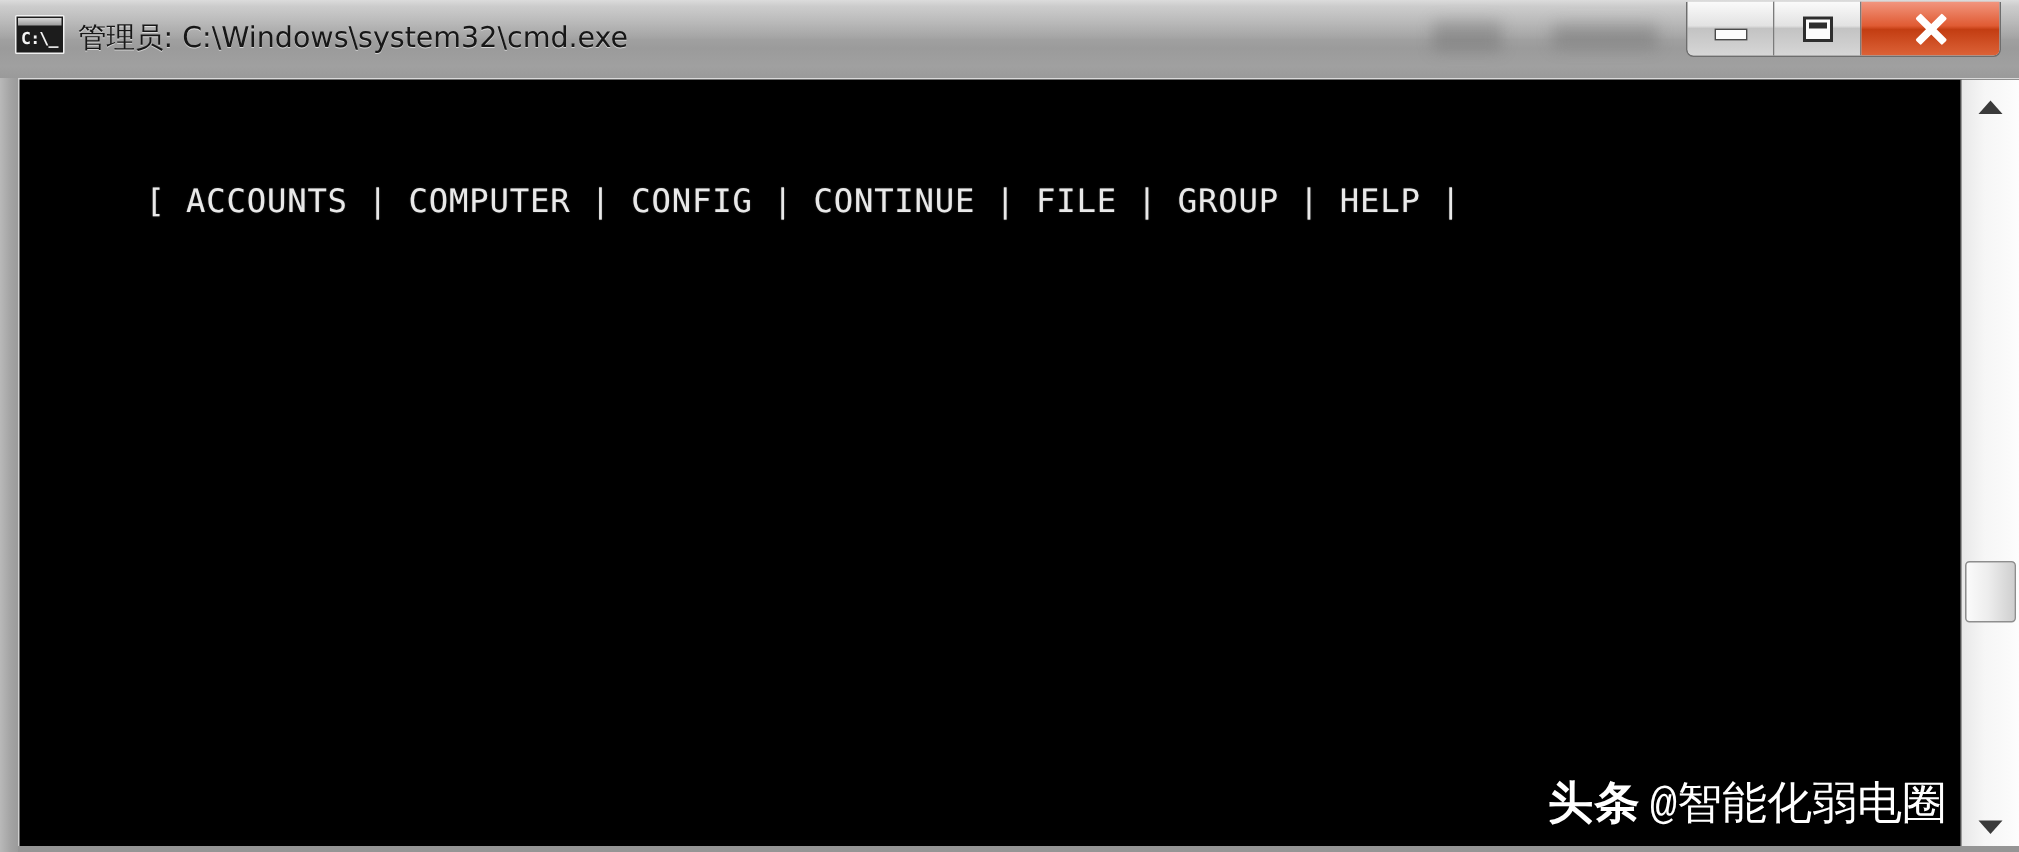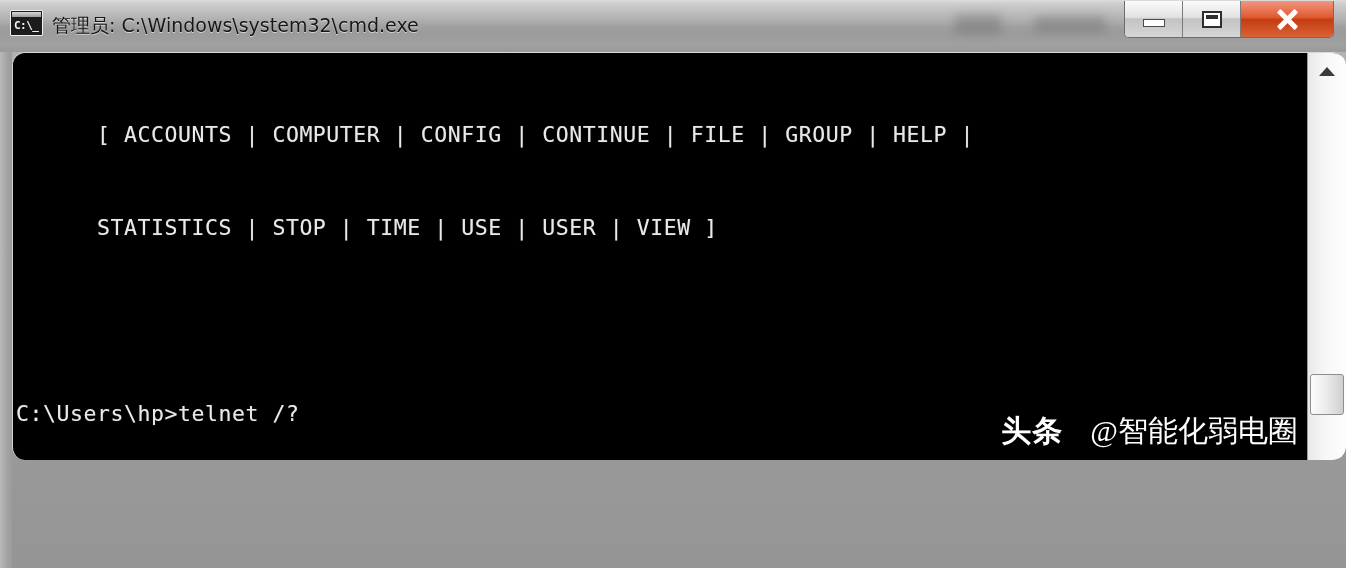--- a/index.html
+++ b/index.html
@@ -156,27 +156,26 @@
   }
   .glyph-close::before { transform: rotate(45deg); }
   .glyph-close::after  { transform: rotate(-45deg); }
 
   
   #console-frame {
     position: absolute;
     left: 12px;
     top: 52px;
     width: 1334px;
-    height: 408px;
+    height: 512px;
     background: #000000;
     border-top: 1px solid #d9d9d9;
     border-left: 1px solid #cfcfcf;
     box-sizing: border-box;
     overflow: hidden;
-    border-radius: 13px;
   }
 
   #console-text {
     position: absolute;
     left: 3px;
     top: 4px;
     width: 1290px;
     color: #e9e9e9;
     font-family: "DejaVu Sans Mono", monospace;
     font-size: 21.5px;
@@ -239,27 +238,27 @@
   }
 
   
   #watermark {
     position: absolute;
     right: 48px;
     bottom: 8px;
     display: flex;
     align-items: center;
     color: #ffffff;
-    font-family: Liberation Serif, serif;
+    font-family: Liberation Mono, monospace;
     font-size: 30px;
     white-space: nowrap;
     pointer-events: none;
   }
   #watermark .wm-brand { font-weight: bold; letter-spacing: 1px; }
-  #watermark .wm-handle { font-weight: 500; margin-left: 27px; }
+  #watermark .wm-handle { font-weight: 500; margin-left: 6px; }
 
   
   #left-gutter {
     position: absolute;
     left: 0; top: 52px;
     width: 12px; height: 516px;
     background: linear-gradient(to right, #b9b9b9, #a3a3a3 60%, #9b9b9b);
   }
 </style>
 </head>
@@ -292,23 +291,21 @@
       </div>
     </div>
   </div>
 
   <div id="left-gutter"></div>
 
   <div id="console-frame">
 
     <div id="console-text">
       <div class="line">      [ ACCOUNTS | COMPUTER | CONFIG | CONTINUE | FILE | GROUP | HELP |</div>
-      <div class="line">      STATISTICS | STOP | TIME | USE | USER | VIEW ]</div>
       <div class="line"></div>
-      <div class="line">C:\Users\hp&gt;telnet /?</div>
       
       
       
       
       
       
       
       
       
       

